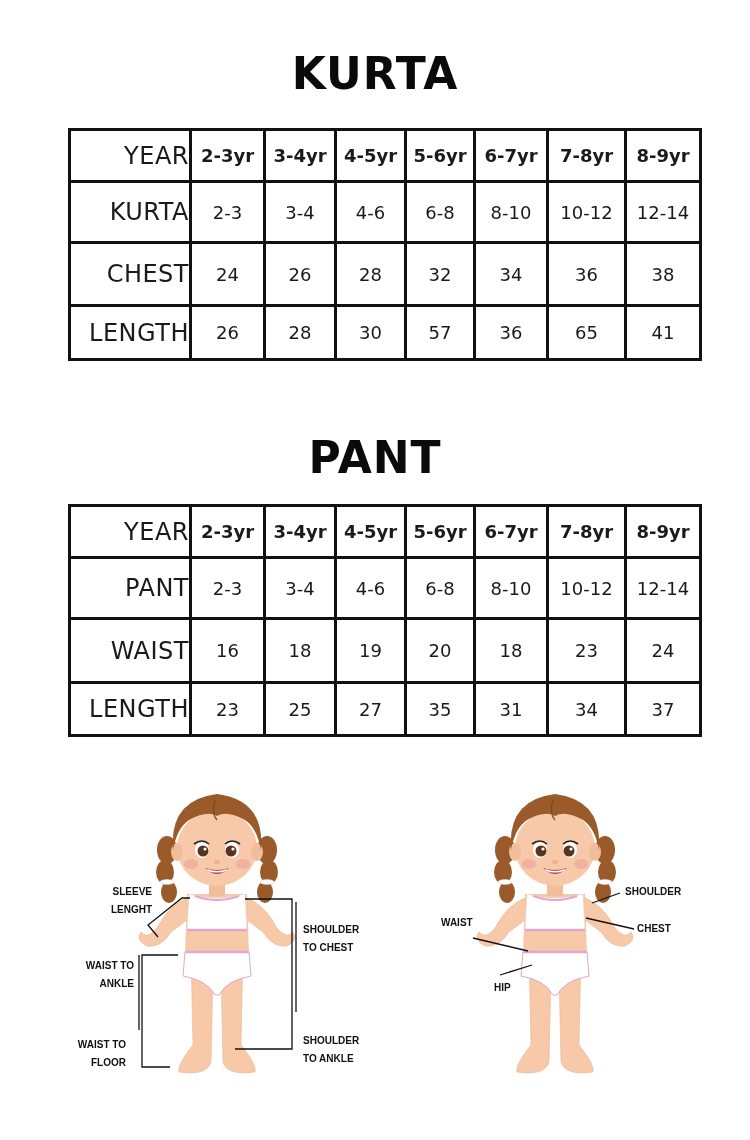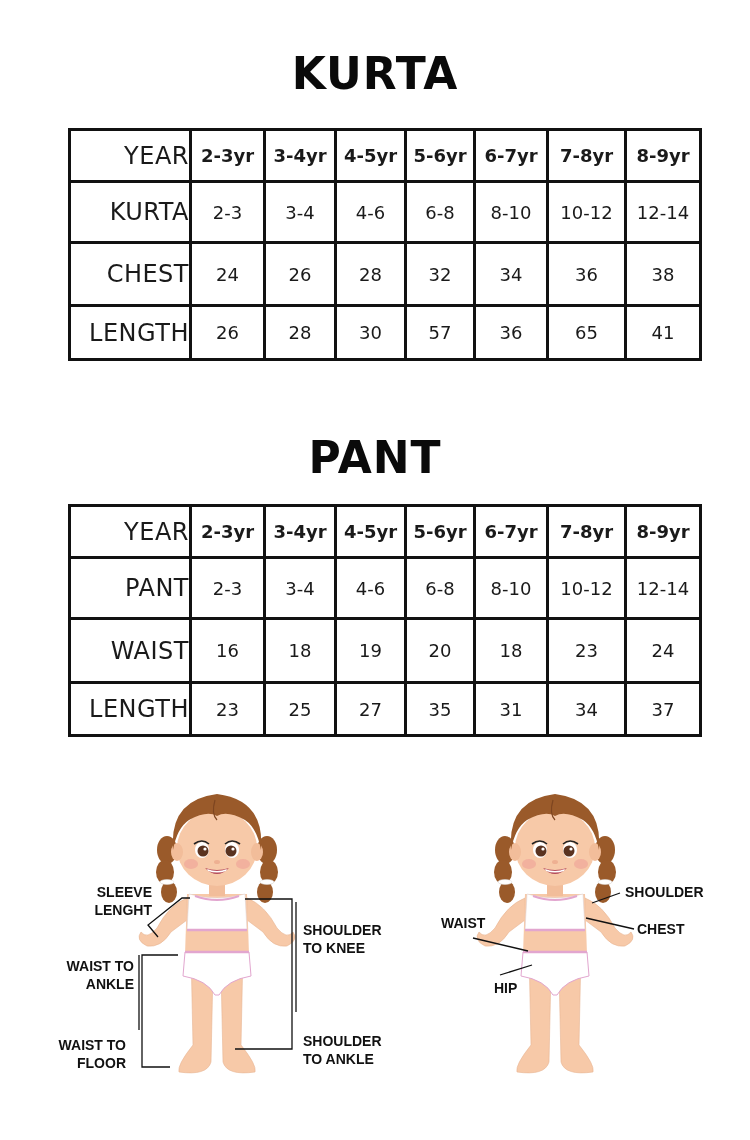--- a/index.html
+++ b/index.html
@@ -3,21 +3,21 @@
 <meta charset="utf-8">
 <style>
   html, body { margin: 0; padding: 0; background: #ffffff; }
   body { width: 750px; height: 1140px; position: relative; overflow: hidden; font-family: "Liberation Sans", sans-serif; color: #111; }
   .title { position: absolute; left: 0; width: 750px; text-align: center; font-family: "DejaVu Sans", sans-serif; font-weight: bold; font-size: 44px; letter-spacing: 1px; color: #0a0a0a; }
   .size-table { position: absolute; left: 68px; border-collapse: collapse; table-layout: fixed; }
   .size-table td { border: 3px solid #111; text-align: center; vertical-align: middle; padding: 0; font-family: "DejaVu Sans", sans-serif; color: #1a1a1a; }
   .size-table td.rowhead { font-size: 24px; letter-spacing: 0.5px; text-align: right; }
   .size-table td.val { font-size: 18px; }
   .size-table tr.yr td.val { font-size: 18px; font-weight: bold; }
-  .lbl { position: absolute; font-family: "Liberation Sans", sans-serif; font-weight: bold; font-size: 14px; line-height: 18px; color: #111; white-space: nowrap; }
+  .lbl { position: absolute; font-family: "Liberation Sans", sans-serif; font-weight: bold; font-size: 10px; line-height: 18px; color: #111; white-space: nowrap; }
   .lbl.r { text-align: right; }
   svg.overlay { position: absolute; left: 0; top: 0; }
 </style>
 </head>
 <body>
 
 <div class="title" style="top:48px;">KURTA</div>
 
 <table class="size-table" style="top:128px;">
   <colgroup>
@@ -224,21 +224,21 @@
 <div class="lbl r" style="left:50px; top:957px; width:84px;">
   <div>WAIST TO</div>
   <div>ANKLE</div>
 </div>
 <div class="lbl r" style="left:40px; top:1036px; width:86px;">
   <div>WAIST TO</div>
   <div>FLOOR</div>
 </div>
 <div class="lbl" style="left:303px; top:921px;">
   <div>SHOULDER</div>
-  <div>TO KNEE</div>
+  <div>TO CHEST</div>
 </div>
 <div class="lbl" style="left:303px; top:1032px;">
   <div>SHOULDER</div>
   <div>TO ANKLE</div>
 </div>
 
 <div class="lbl" style="left:625px; top:883px;">SHOULDER</div>
 <div class="lbl" style="left:637px; top:920px;">CHEST</div>
 <div class="lbl" style="left:441px; top:914px;">WAIST</div>
 <div class="lbl" style="left:494px; top:979px;">HIP</div>

